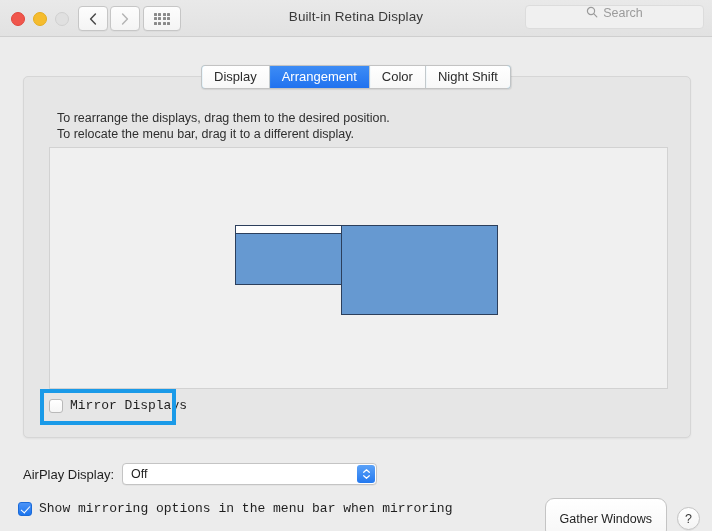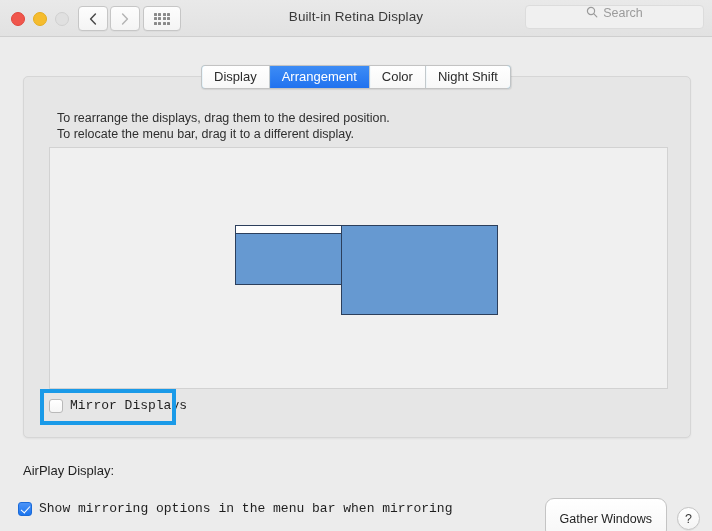--- a/index.html
+++ b/index.html
@@ -456,20 +456,31 @@
     <div class="mirror-row">
       <span class="checkbox"></span>
       <span class="cb-label">Mirror Displays</span>
     </div>
   </div>
 
   <div class="annotation"></div>
 
   <div class="airplay-row">
     <span class="airplay-label">AirPlay Display:</span>
+    <div class="popup">
+      <span class="value">Off</span>
+      <span class="stepper">
+        <svg class="chev" viewBox="0 0 7 4">
+          <path d="M0.7 3.3 L3.5 0.7 L6.3 3.3" stroke="#ffffff" stroke-width="1.2" fill="none" stroke-linecap="round" stroke-linejoin="round"></path>
+        </svg>
+        <svg class="chev" viewBox="0 0 7 4">
+          <path d="M0.7 0.7 L3.5 3.3 L6.3 0.7" stroke="#ffffff" stroke-width="1.2" fill="none" stroke-linecap="round" stroke-linejoin="round"></path>
+        </svg>
+      </span>
+    </div>
   </div>
 
   <div class="show-mirroring-row">
     <span class="checkbox checked"></span>
     <span class="cb-label">Show mirroring options in the menu bar when mirroring</span>
   </div>
 
   <div class="bottom-right">
     <div class="pushbutton">Gather Windows</div>
     <div class="helpbutton">?</div>

